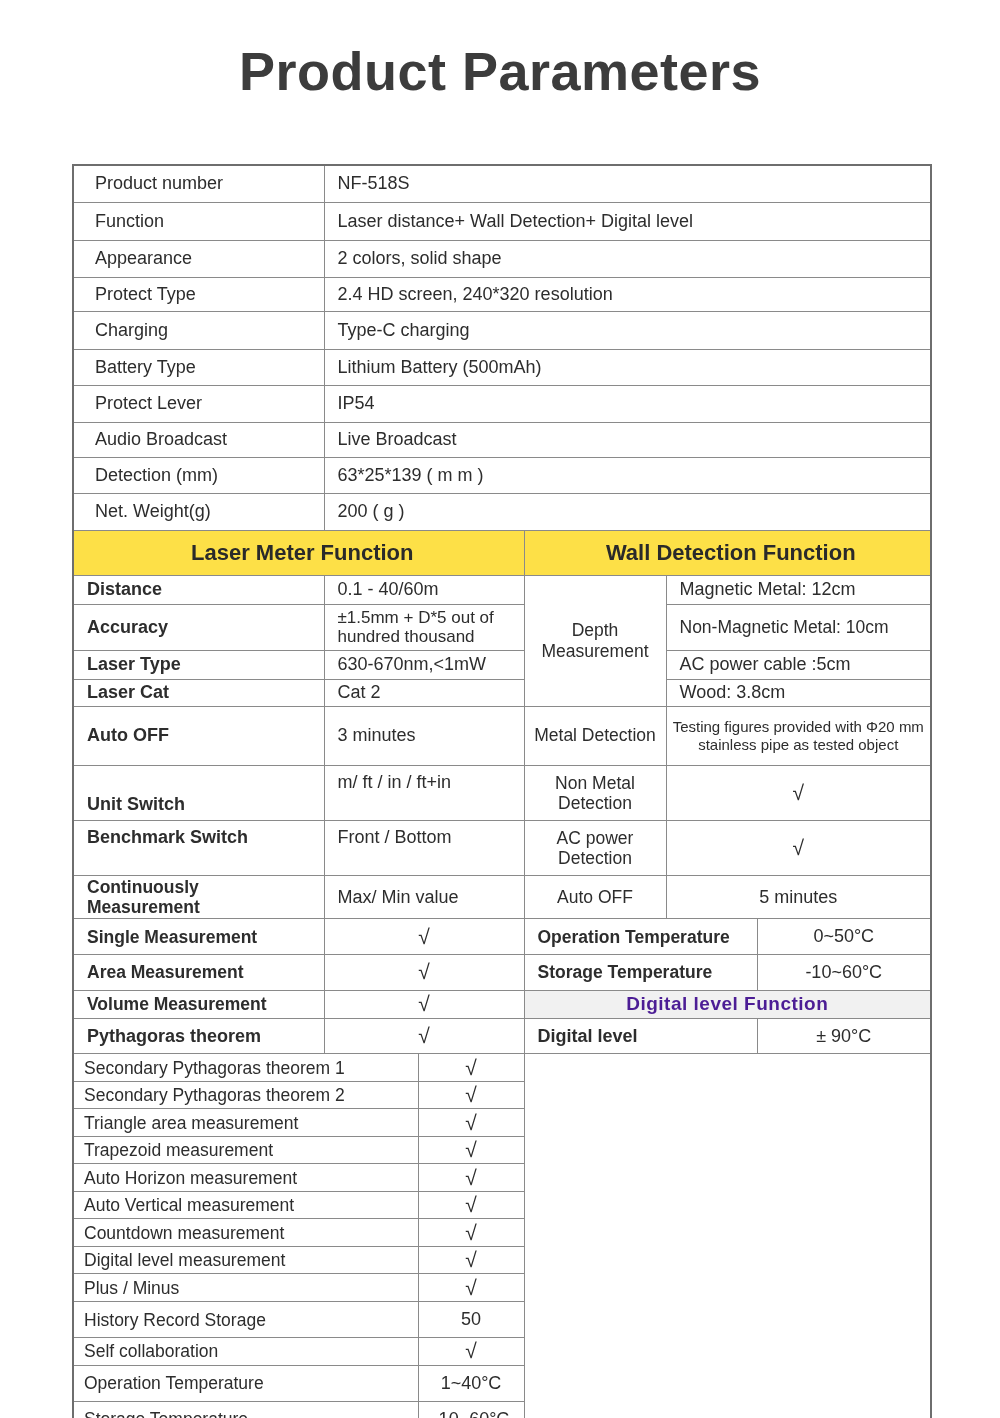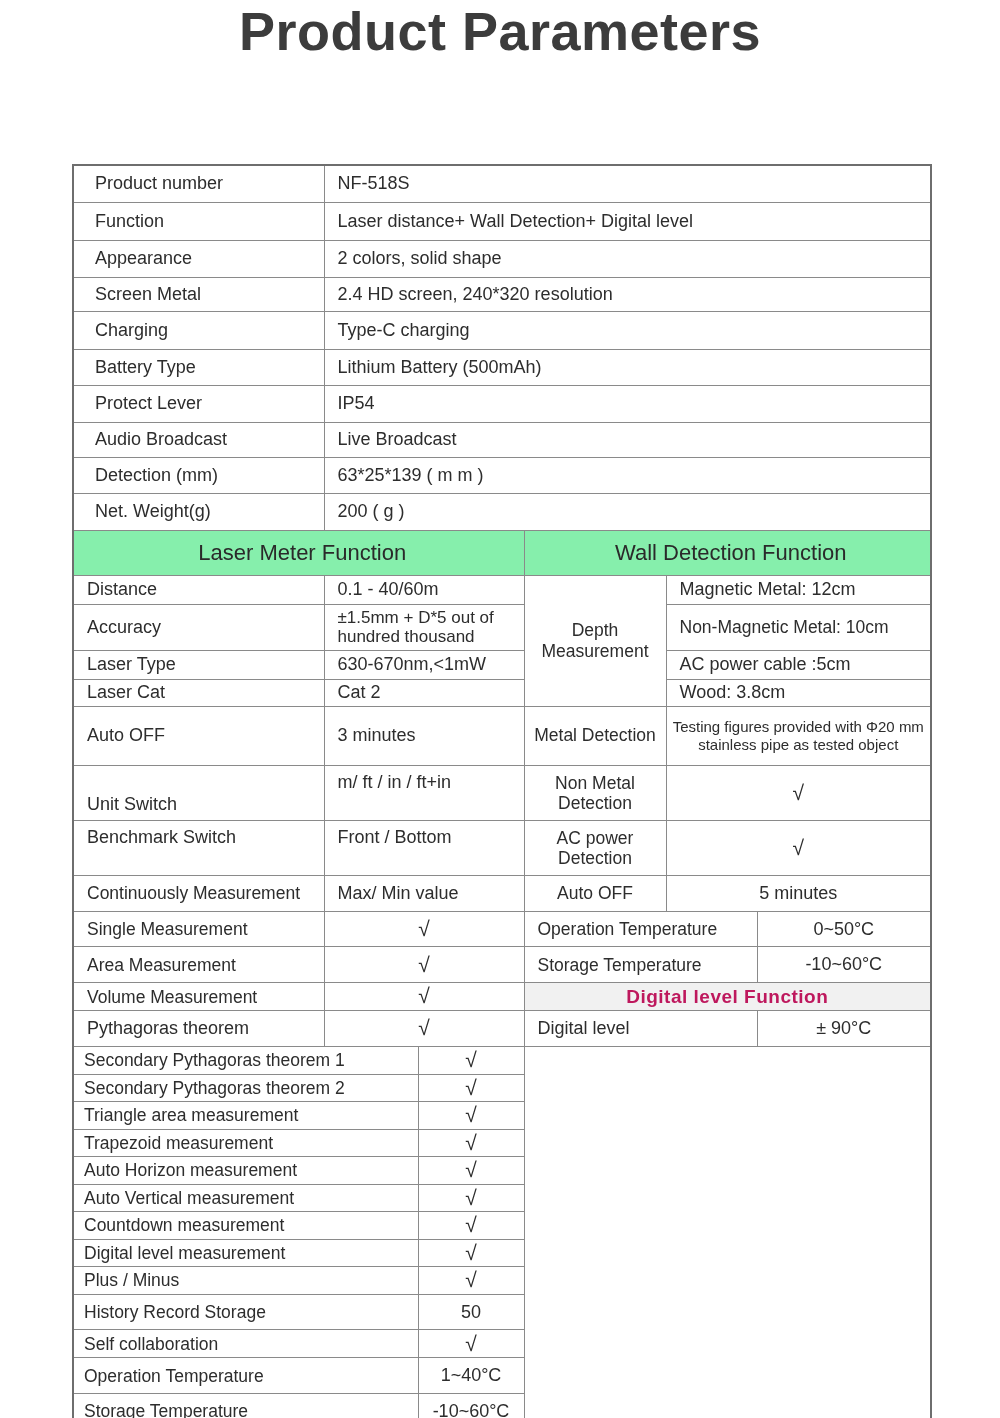--- a/index.html
+++ b/index.html
@@ -2,46 +2,46 @@
 <html><head>
 <meta charset="utf-8">
 <style>
   html,body{margin:0;padding:0;background:#ffffff;}
   body{
     width:1000px;height:1418px;position:relative;
     font-family:"Liberation Sans","DejaVu Sans",sans-serif;
     color:#2d2d2d;
   }
   h1[data-name="page-title"]{
-    margin:0;text-align:center;
+    margin:0;padding-top:40px;text-align:center;
     font-size:54px;font-weight:700;color:#3c3c3c;letter-spacing:0.5px;
   }
   .table-wrap{position:absolute;left:72px;top:164px;}
   table{
     border-collapse:collapse;table-layout:fixed;width:858px;
     border:2px solid #6e6e6e;
   }
   td{
     border:1px solid #8a8a8a;
     font-size:18px;line-height:1.15;
     padding:1px 8px;vertical-align:middle;
     overflow:hidden;white-space:normal;
   }
   .lbl{padding-left:21px;}        
-  .mlbl{padding-left:13px;}       
+  .mlbl{padding-left:13px;font-weight:bold;}       
   .blbl{padding-left:10px;font-size:17.5px;}
   .val{padding-left:13px;}
   .c{text-align:center;padding:7px 3px;}
   .sec{
-    background:#86efac;font-weight:400;font-size:22px;
+    background:#fde047;font-weight:700;font-size:22px;
     text-align:center;color:#2a2a2a;padding-left:15px;
   }
   .sec-sm{
     background:#f1f1f1;font-weight:700;font-size:19px;
-    text-align:center;color:#be185d;letter-spacing:0.5px;
+    text-align:center;color:#4c1d95;letter-spacing:0.5px;
   }
   .acc{font-size:17px;line-height:1.12;}
   .rl{font-size:17.5px;}          
   .small{font-size:15px;line-height:1.15;text-align:center;padding:1px 2px;}
   .chk{font-size:21px;text-align:center;padding:0;}
   .vb{vertical-align:bottom;padding-bottom:5px;}
   .vt{vertical-align:top;padding-top:6px;}
   .empty{background:#ffffff;}
 </style>
 </head>
@@ -67,21 +67,21 @@
   </tr>
   <tr data-name="table-row" style="height:38px">
     <td class="lbl" data-name="param-label">Function</td>
     <td class="val" colspan="5" data-name="param-value">Laser distance+ Wall Detection+ Digital level</td>
   </tr>
   <tr data-name="table-row" style="height:37px">
     <td class="lbl" data-name="param-label">Appearance</td>
     <td class="val" colspan="5" data-name="param-value">2 colors, solid shape</td>
   </tr>
   <tr data-name="table-row" style="height:34px">
-    <td class="lbl" data-name="param-label">Screen Metal</td>
+    <td class="lbl" data-name="param-label">Protect Type</td>
     <td class="val" colspan="5" data-name="param-value">2.4 HD screen, 240*320 resolution</td>
   </tr>
   <tr data-name="table-row" style="height:38px">
     <td class="lbl" data-name="param-label">Charging</td>
     <td class="val" colspan="5" data-name="param-value">Type-C charging</td>
   </tr>
   <tr data-name="table-row" style="height:36px">
     <td class="lbl" data-name="param-label">Battery Type</td>
     <td class="val" colspan="5" data-name="param-value">Lithium Battery (500mAh)</td>
   </tr>

